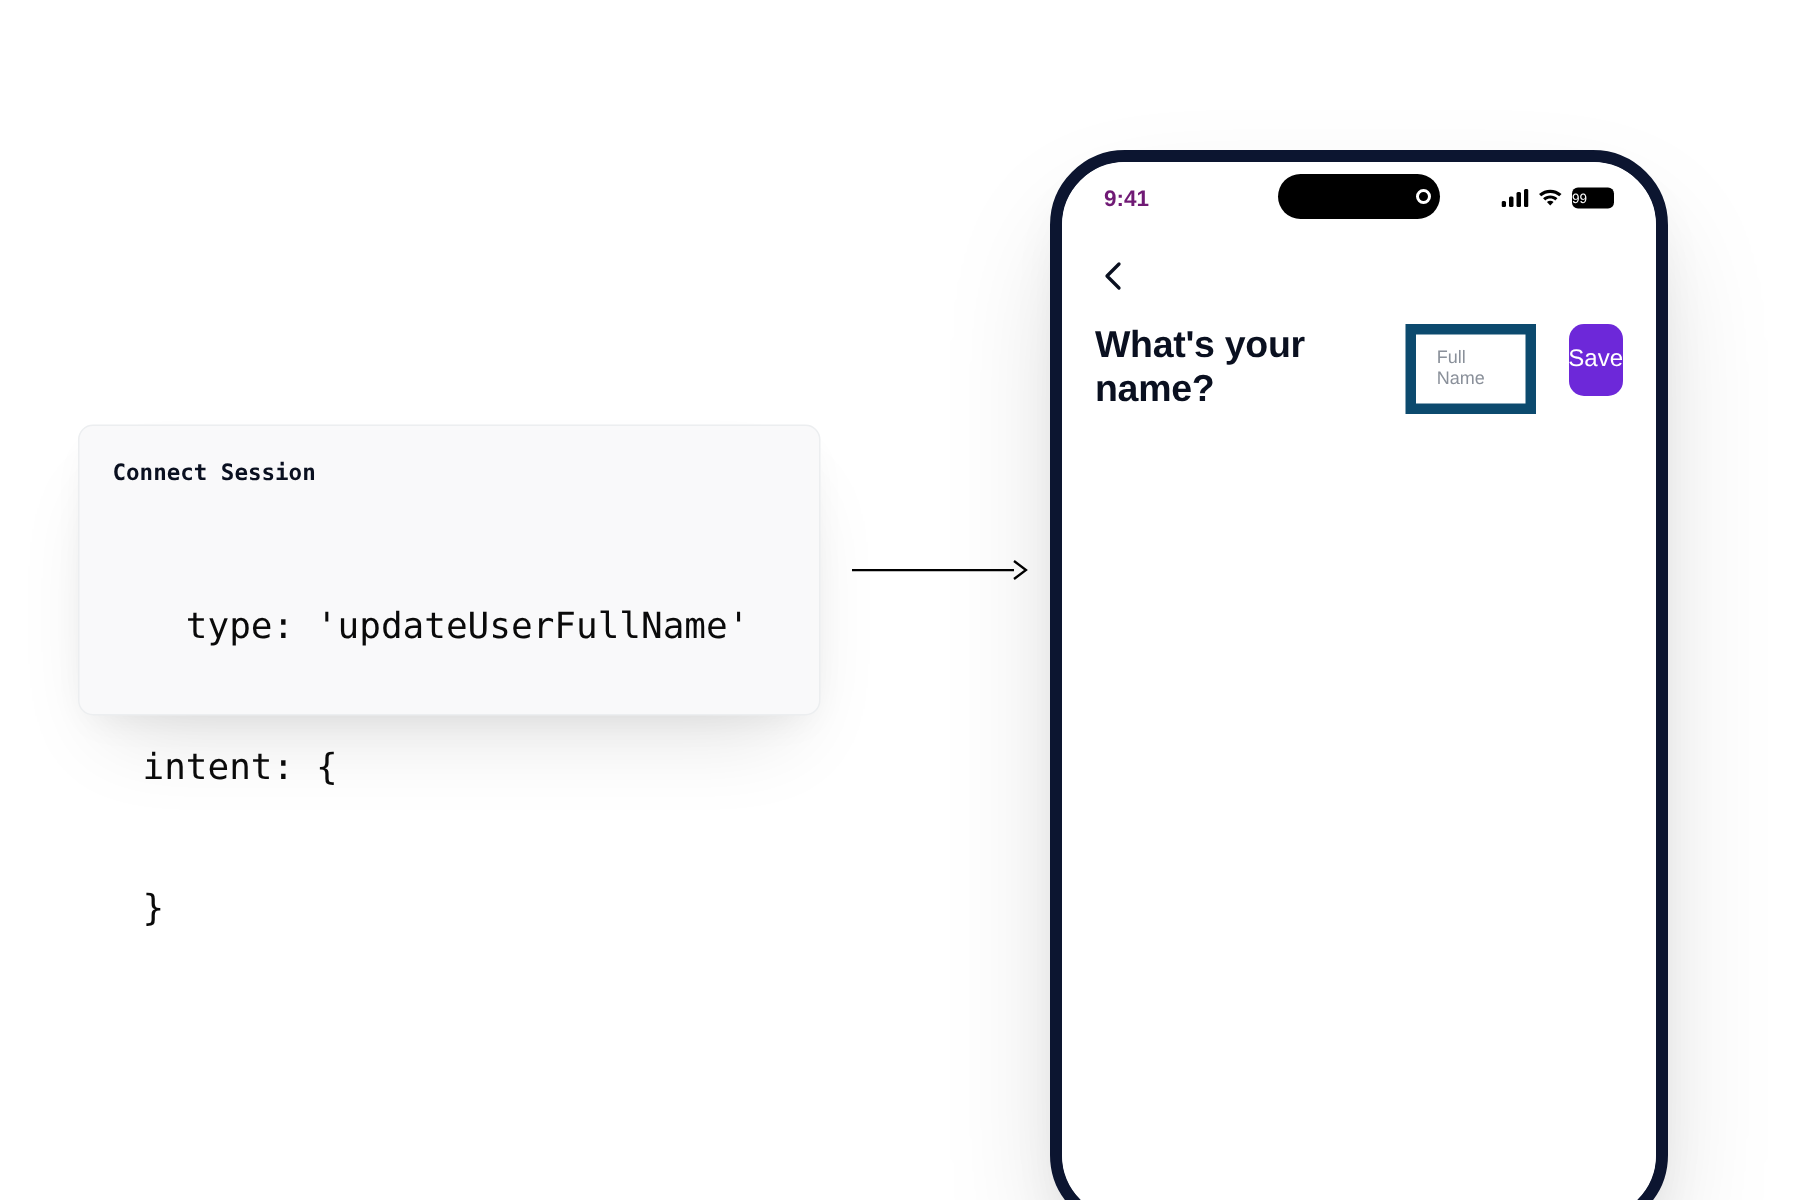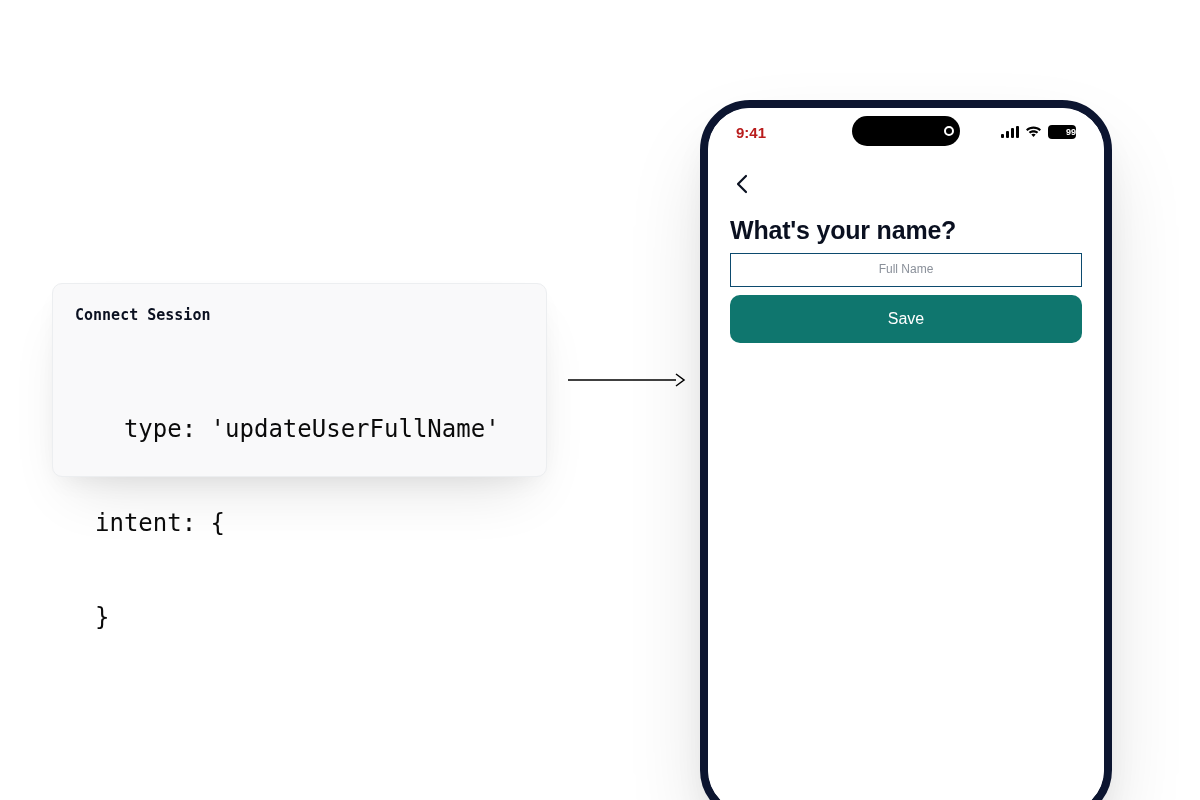--- a/index.html
+++ b/index.html
@@ -23,21 +23,21 @@
       border: 1px solid #eceef0;
       border-radius: 10px;
       box-shadow: 0 30px 60px -20px rgba(0,0,0,0.12), 0 10px 25px -10px rgba(0,0,0,0.08);
       padding: 22px 22px;
     }
     .code-card-title {
       font-family: ui-monospace, SFMono-Regular, Menlo, Consolas, monospace;
       font-size: 15px;
       font-weight: 700;
       color: #0a1020;
-      margin-bottom: 28px;
+      margin-bottom: 16px;
     }
     .code-block {
       font-family: ui-monospace, SFMono-Regular, Menlo, Consolas, monospace;
       font-size: 24px;
       line-height: 1.3;
       color: #0a0a0a;
       white-space: pre;
       padding-left: 20px;
     }
 
@@ -76,21 +76,21 @@
       height: 48px;
       display: flex;
       align-items: center;
       justify-content: space-between;
       padding: 0 28px;
       position: relative;
     }
     .status-time {
       font-size: 15px;
       font-weight: 600;
-      color: #b91c1c;
+      color: #701a75;
       width: 60px;
     }
     .dynamic-island {
       position: absolute;
       left: 50%;
       transform: translateX(-50%);
       top: 8px;
       width: 108px;
       height: 30px;
       background: #000;
@@ -112,52 +112,51 @@
       gap: 6px;
     }
     .signal-icon svg, .wifi-icon svg { display: block; }
     .battery-pill {
       width: 28px;
       height: 14px;
       background: #000;
       border-radius: 4px;
       display: flex;
       align-items: center;
-      justify-content: flex-end;
+      justify-content: flex-start;
       color: #fff;
       font-size: 9px;
-      font-weight: 700;
+      font-weight: 400;
     }
 
     
     .topbar {
       padding: 18px 22px 0 22px;
     }
     .back-chevron {
       width: 24px; height: 24px;
       display: flex; align-items: center; justify-content: center;
       cursor: pointer;
     }
 
     
     .phone-content {
       padding: 18px 22px 0 22px;
       display: flex;
-      flex-direction: column;
-      gap: 8px;
+      gap: 22px;
     }
     .phone-title {
       font-size: 25px;
       font-weight: 700;
       color: #0a1020;
       letter-spacing: -0.2px;
     }
 
     .text-field {
-      border: 1px solid #0c4a6e;
+      border: 7px solid #0c4a6e;
       border-radius: 0;
       padding: 8px 14px 10px 14px;
       display: flex;
       flex-direction: column;
       gap: 2px;
       background: #fff;
       align-items: center;
     }
     .text-field-label {
       font-size: 12px;
@@ -166,21 +165,21 @@
     .text-field-input {
       border: none;
       outline: none;
       font-size: 17px;
       color: #0a1020;
       background: transparent;
       font-family: inherit;
     }
 
     .save-button {
-      background: #0f766e;
+      background: #6d28d9;
       color: #ffffff;
       border: none;
       border-radius: 10px;
       height: 48px;
       font-size: 16px;
       font-weight: 500;
       cursor: pointer;
     }
   </style>
 </head>

